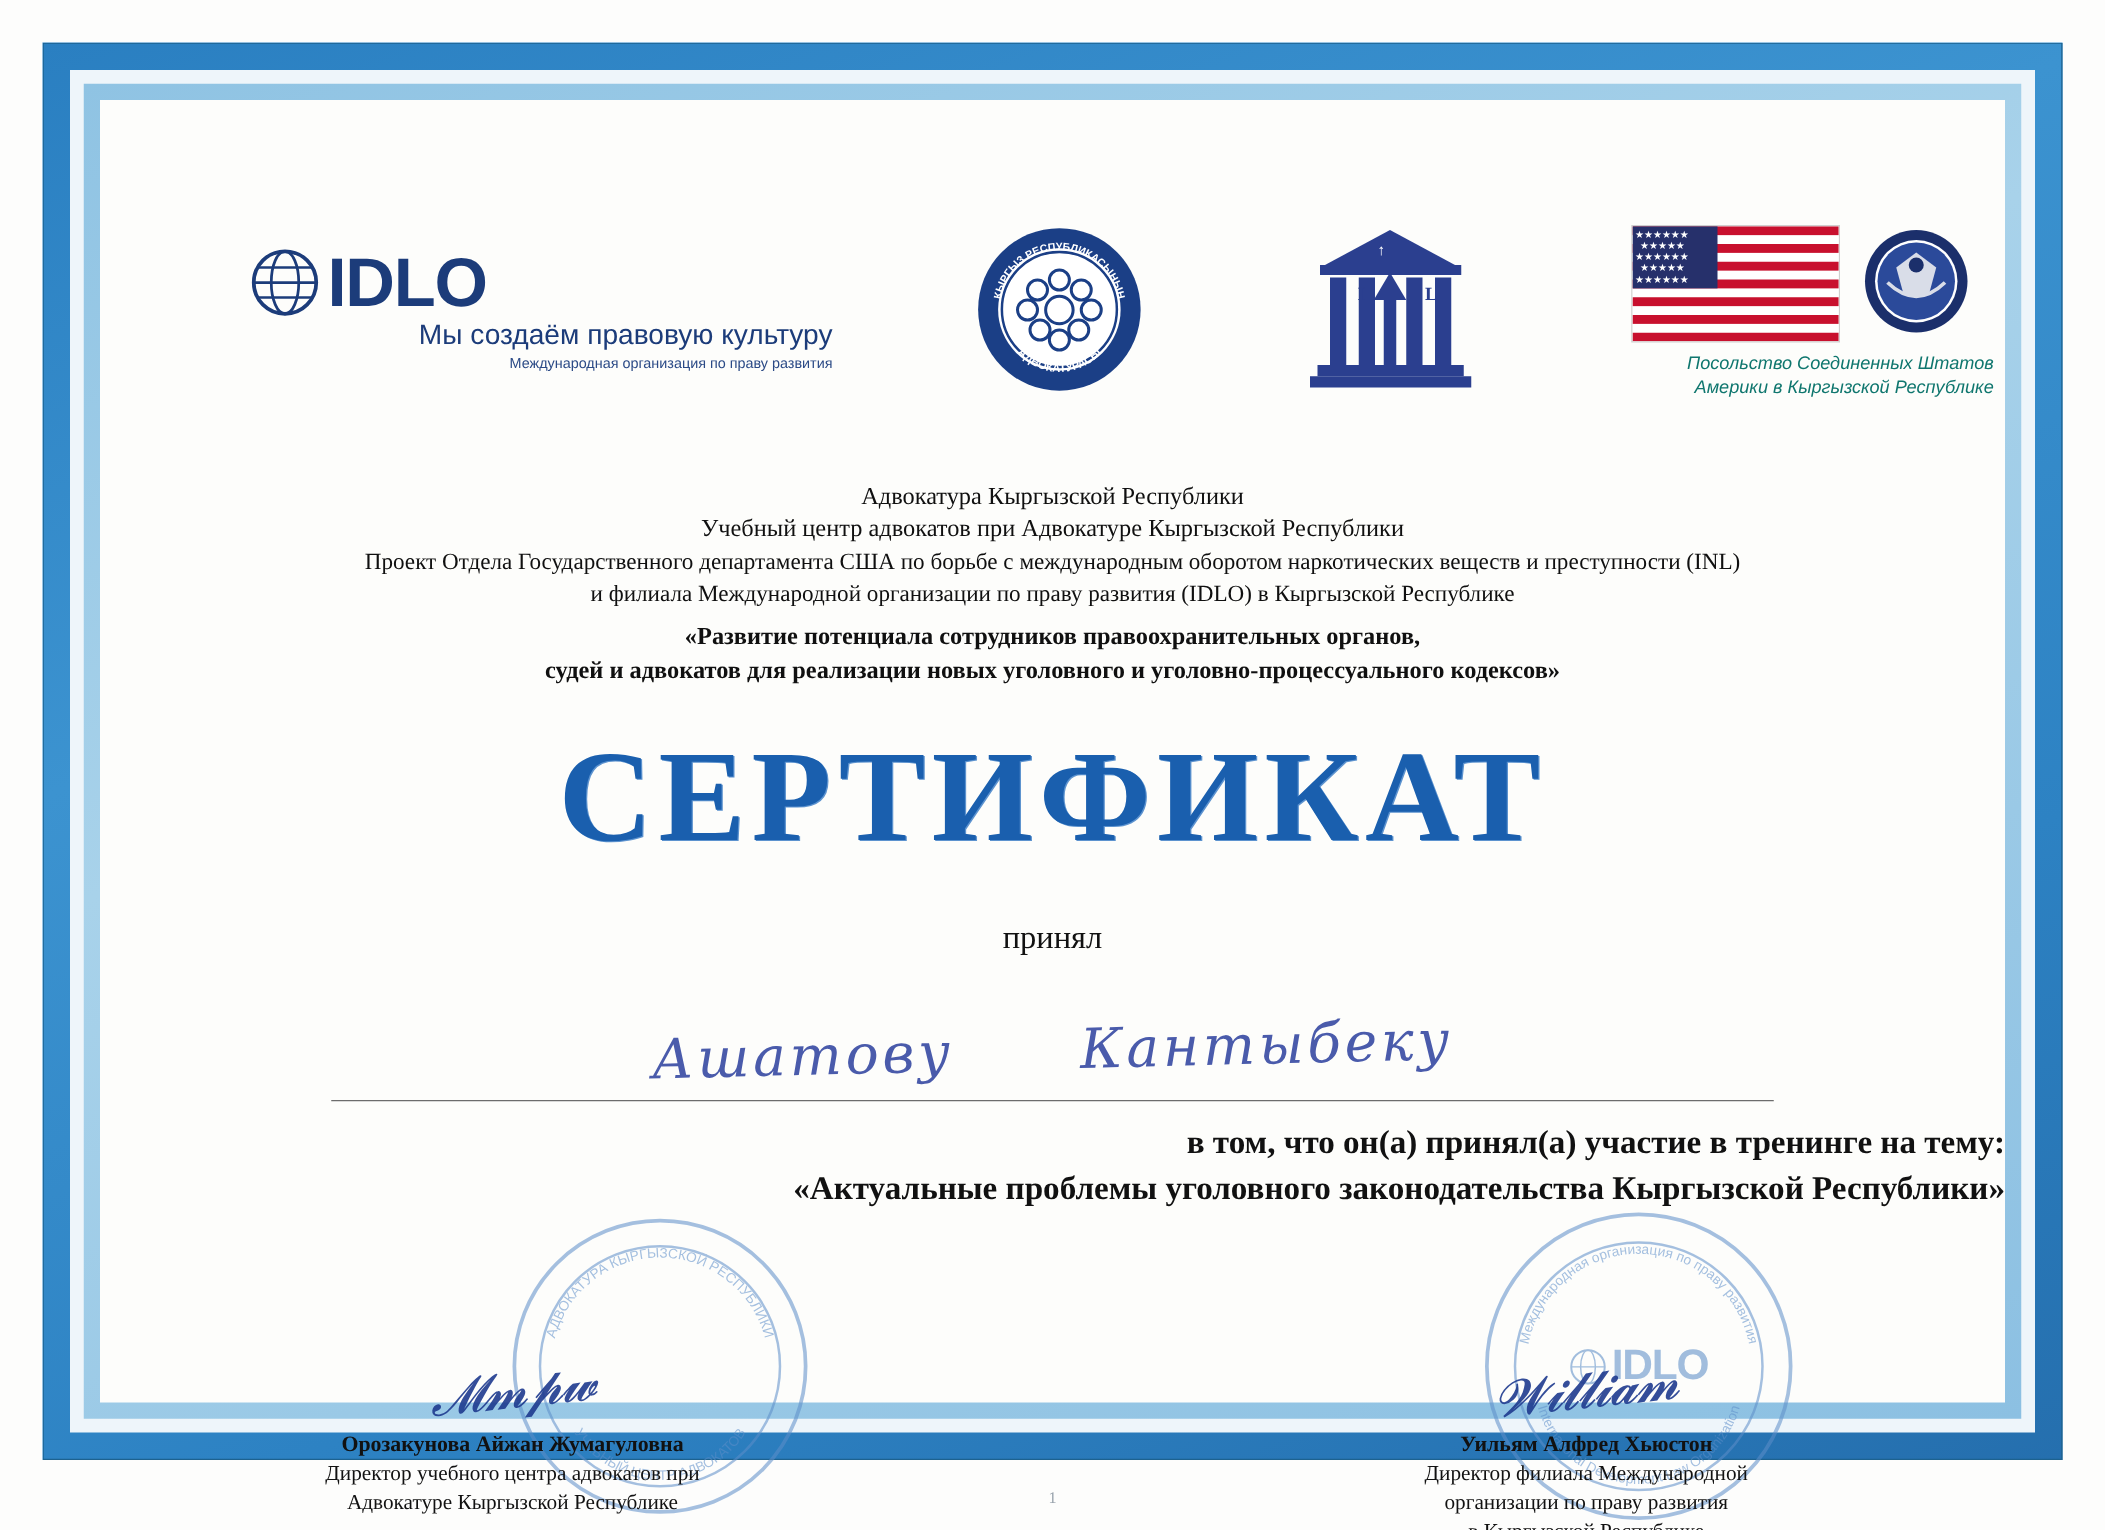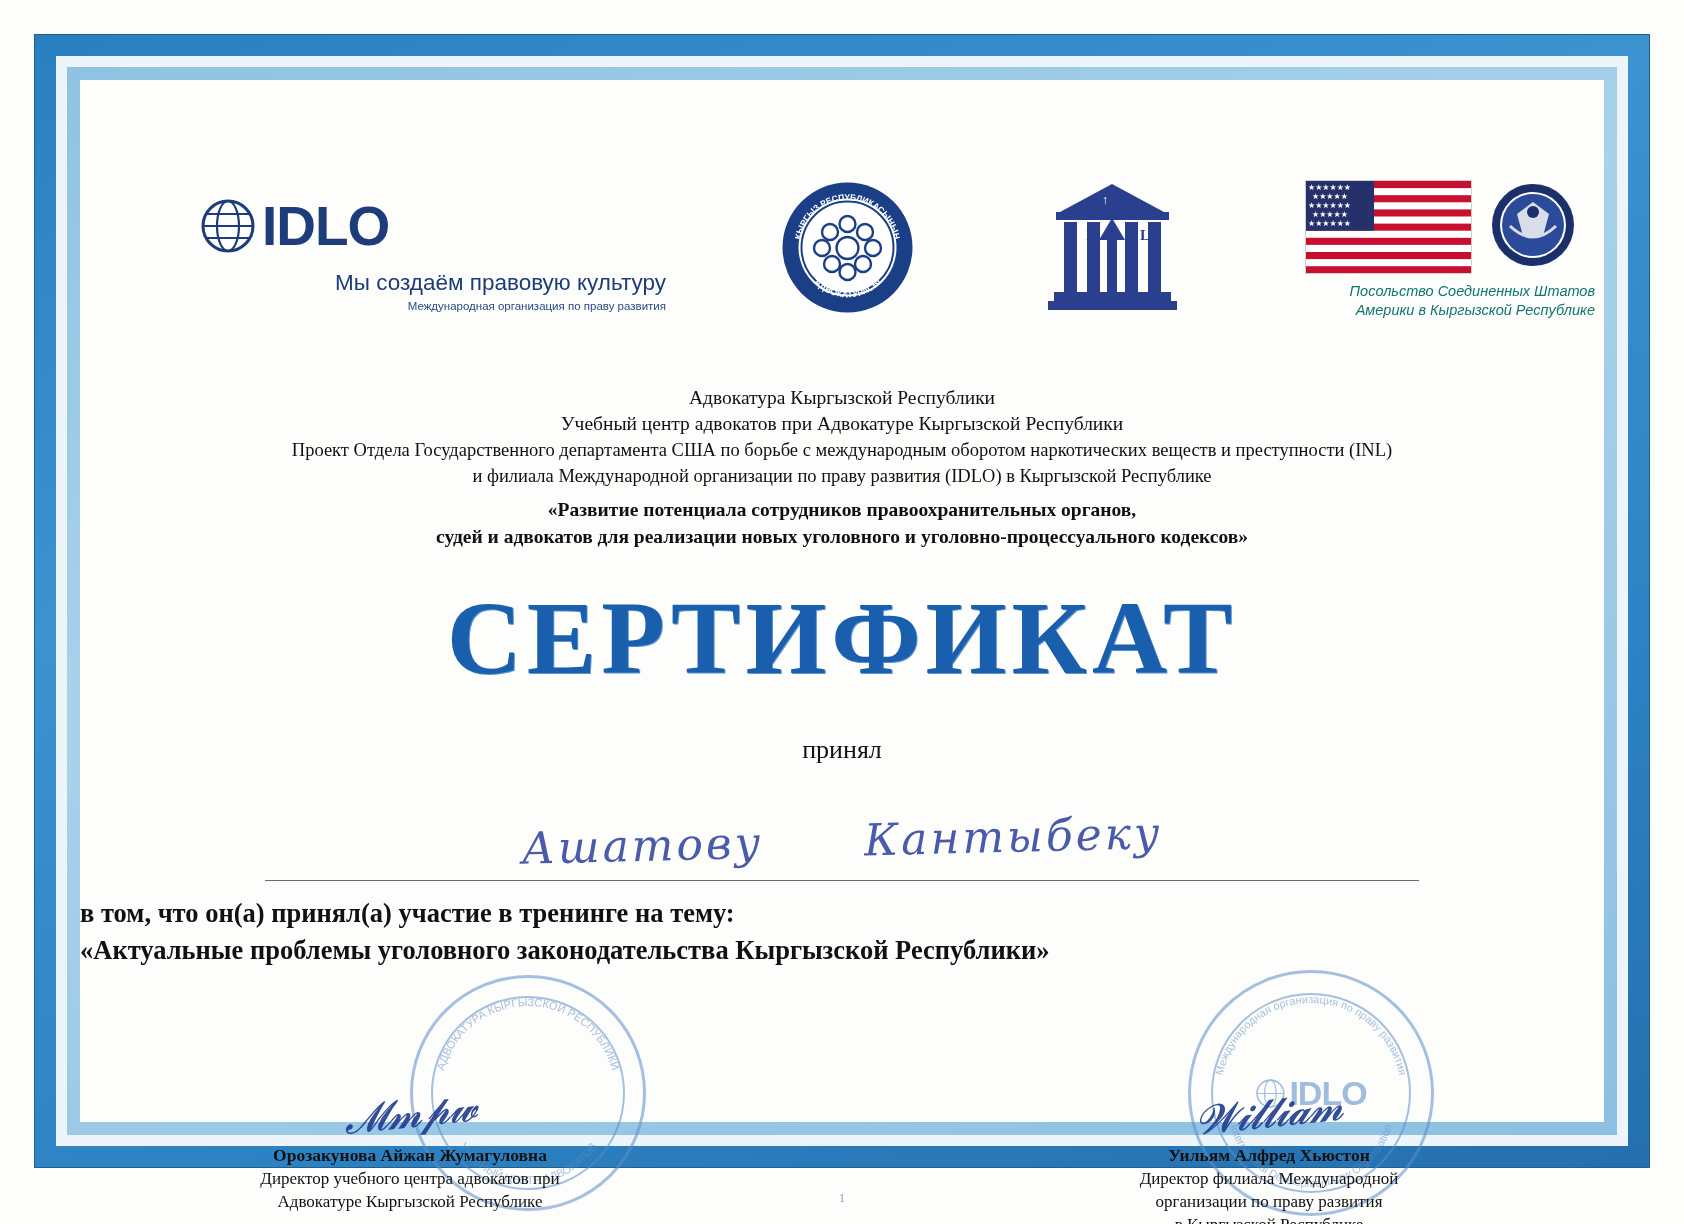--- a/index.html
+++ b/index.html
@@ -84,21 +84,21 @@
     font-weight: bold;
     color: #1c3c7a;
     letter-spacing: -1px;
     line-height: 55px;
   }
   .idlo-tag {
     font-family: "Liberation Sans", sans-serif;
     font-size: 22.5px;
     color: #1c3c7a;
     text-align: right;
-    margin-top: 16px;
+    margin-top: 1px;
     margin-right: 4px;
   }
   .idlo-sub {
     font-family: "Liberation Sans", sans-serif;
     font-size: 11.5px;
     color: #2b4a86;
     text-align: right;
     margin-top: 4px;
     margin-right: 4px;
   }
@@ -211,21 +211,21 @@
     opacity: .85;
     transform: rotate(-1.4deg);
   }
   .handwriting span { margin: 0 42px; }
 
   
   .body-lines {
     position: absolute;
     left: 0; right: 0;
     top: 815px;
-    text-align: left;
+    text-align: right;
   }
   .body-lines .b1 {
     font-weight: bold;
     font-size: 26.5px;
     color: #111;
     line-height: 36px;
   }
   .body-lines .b2 {
     font-weight: bold;
     font-size: 26.5px;

